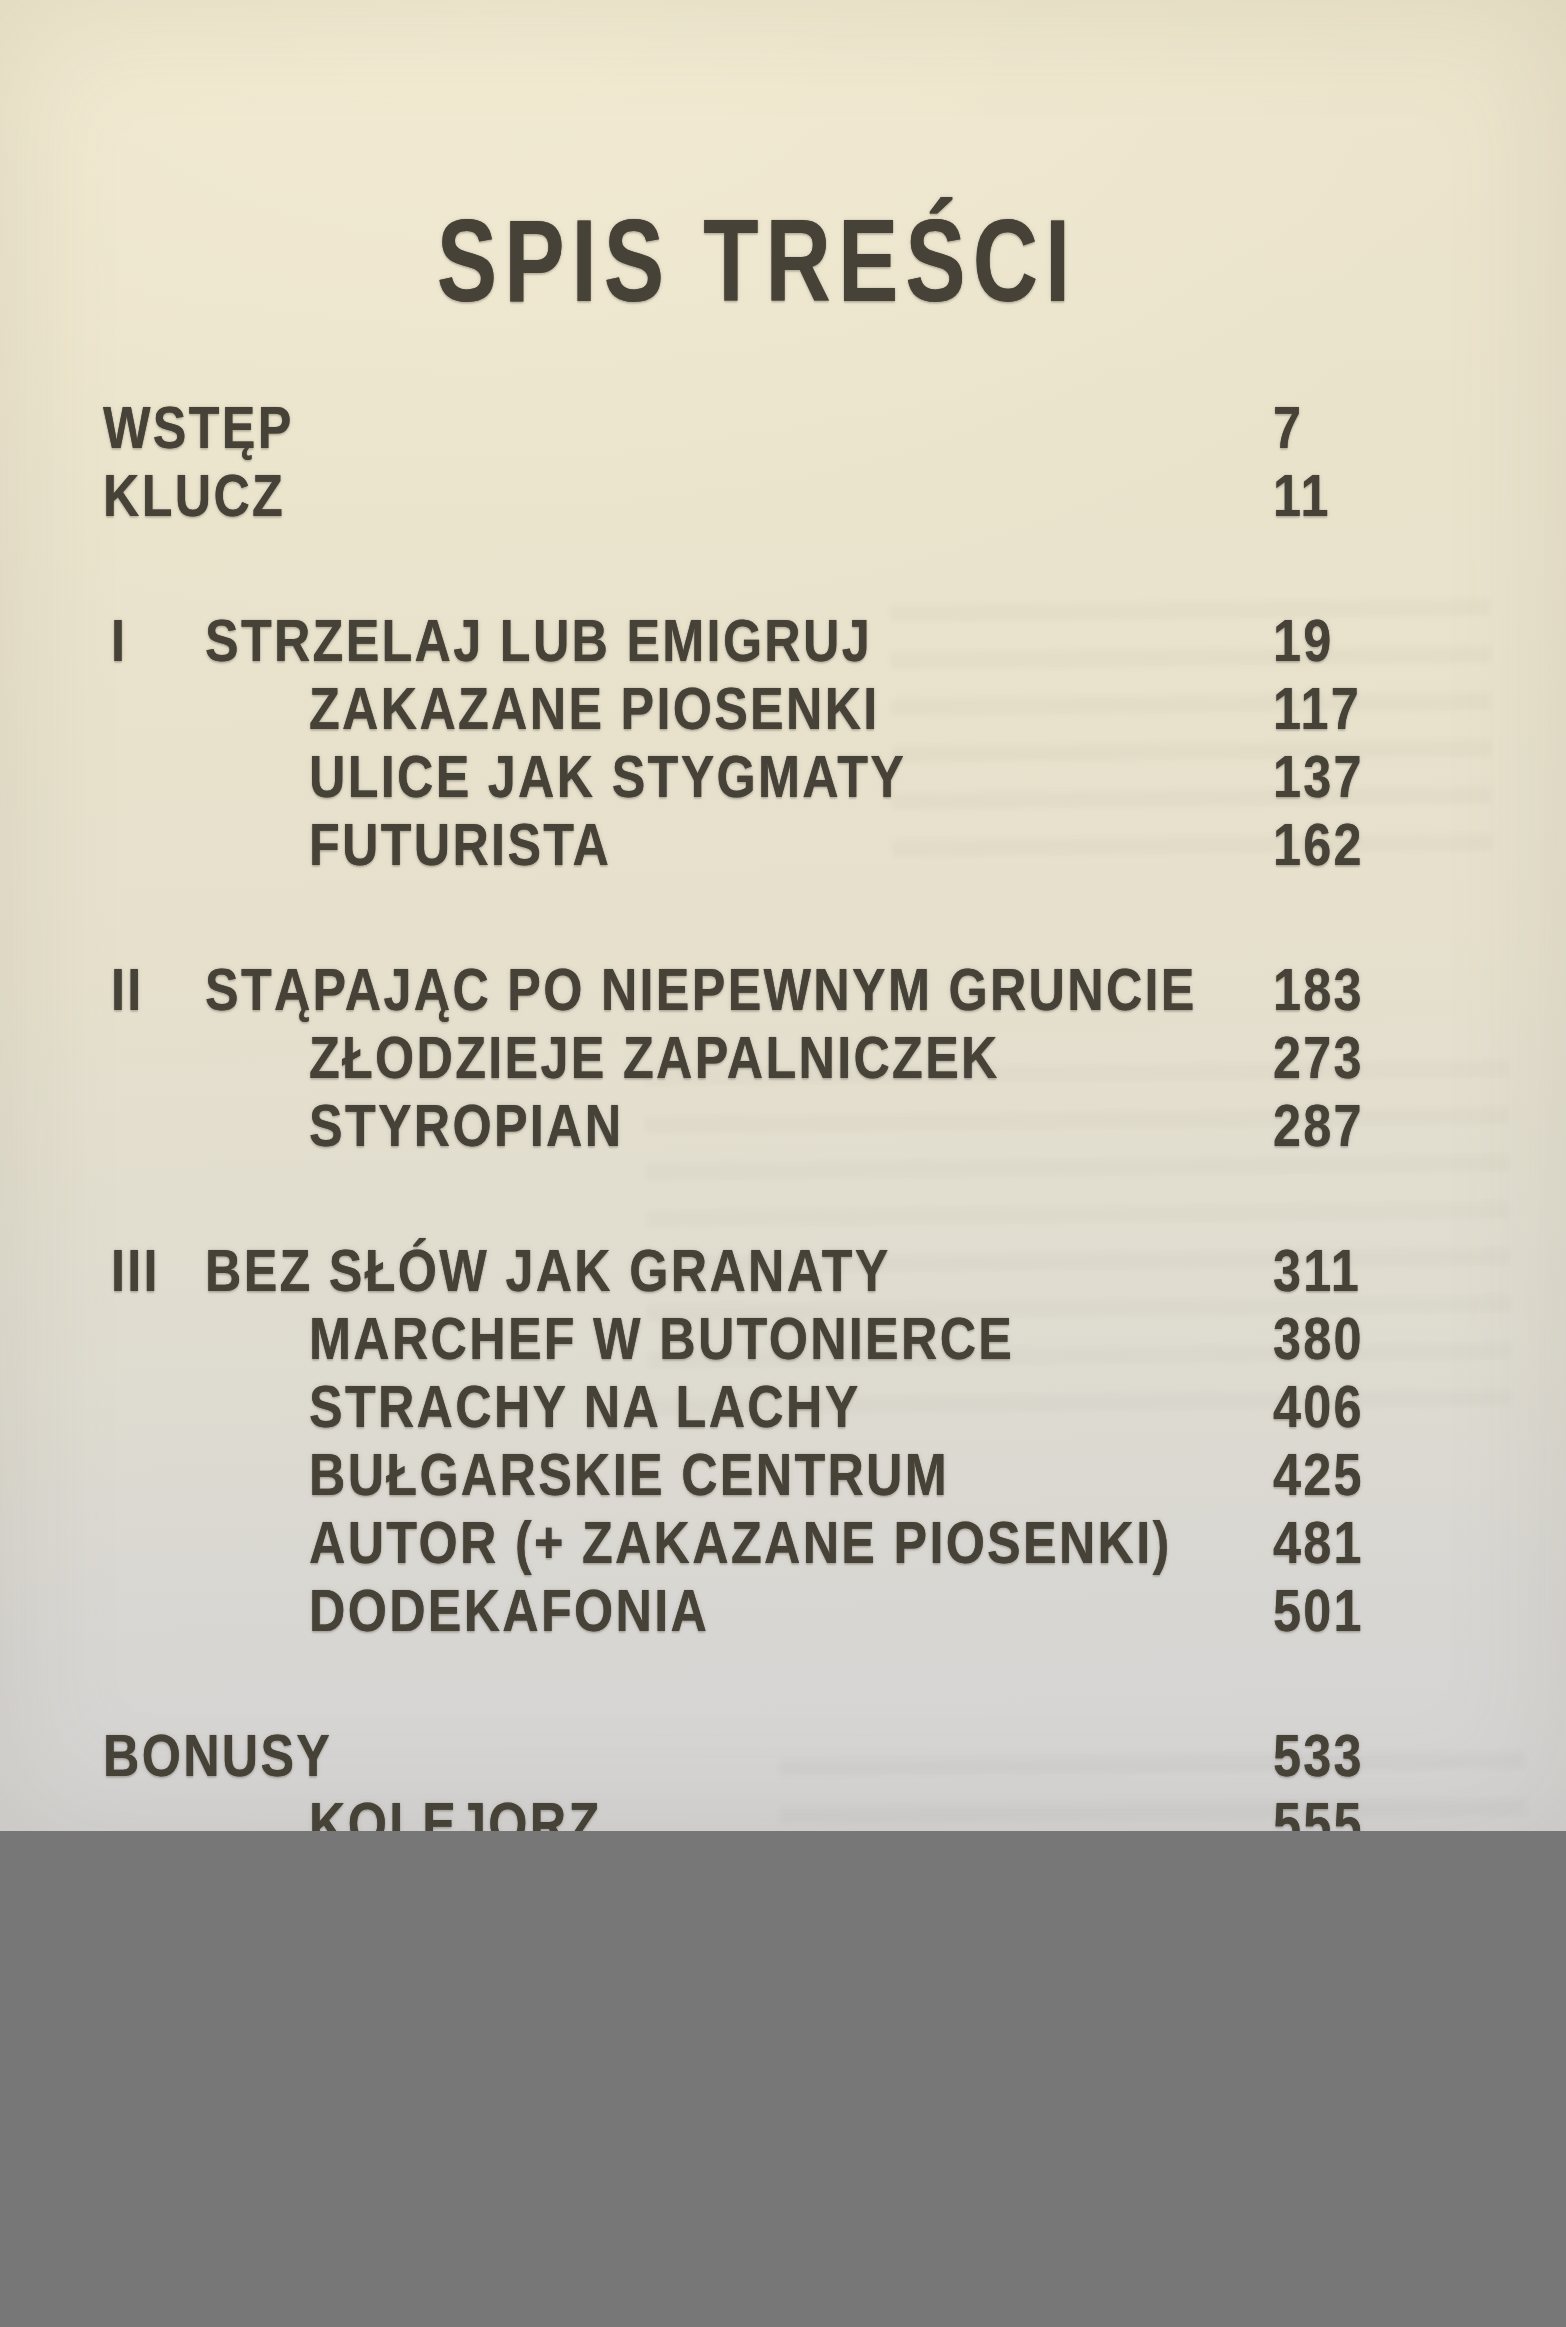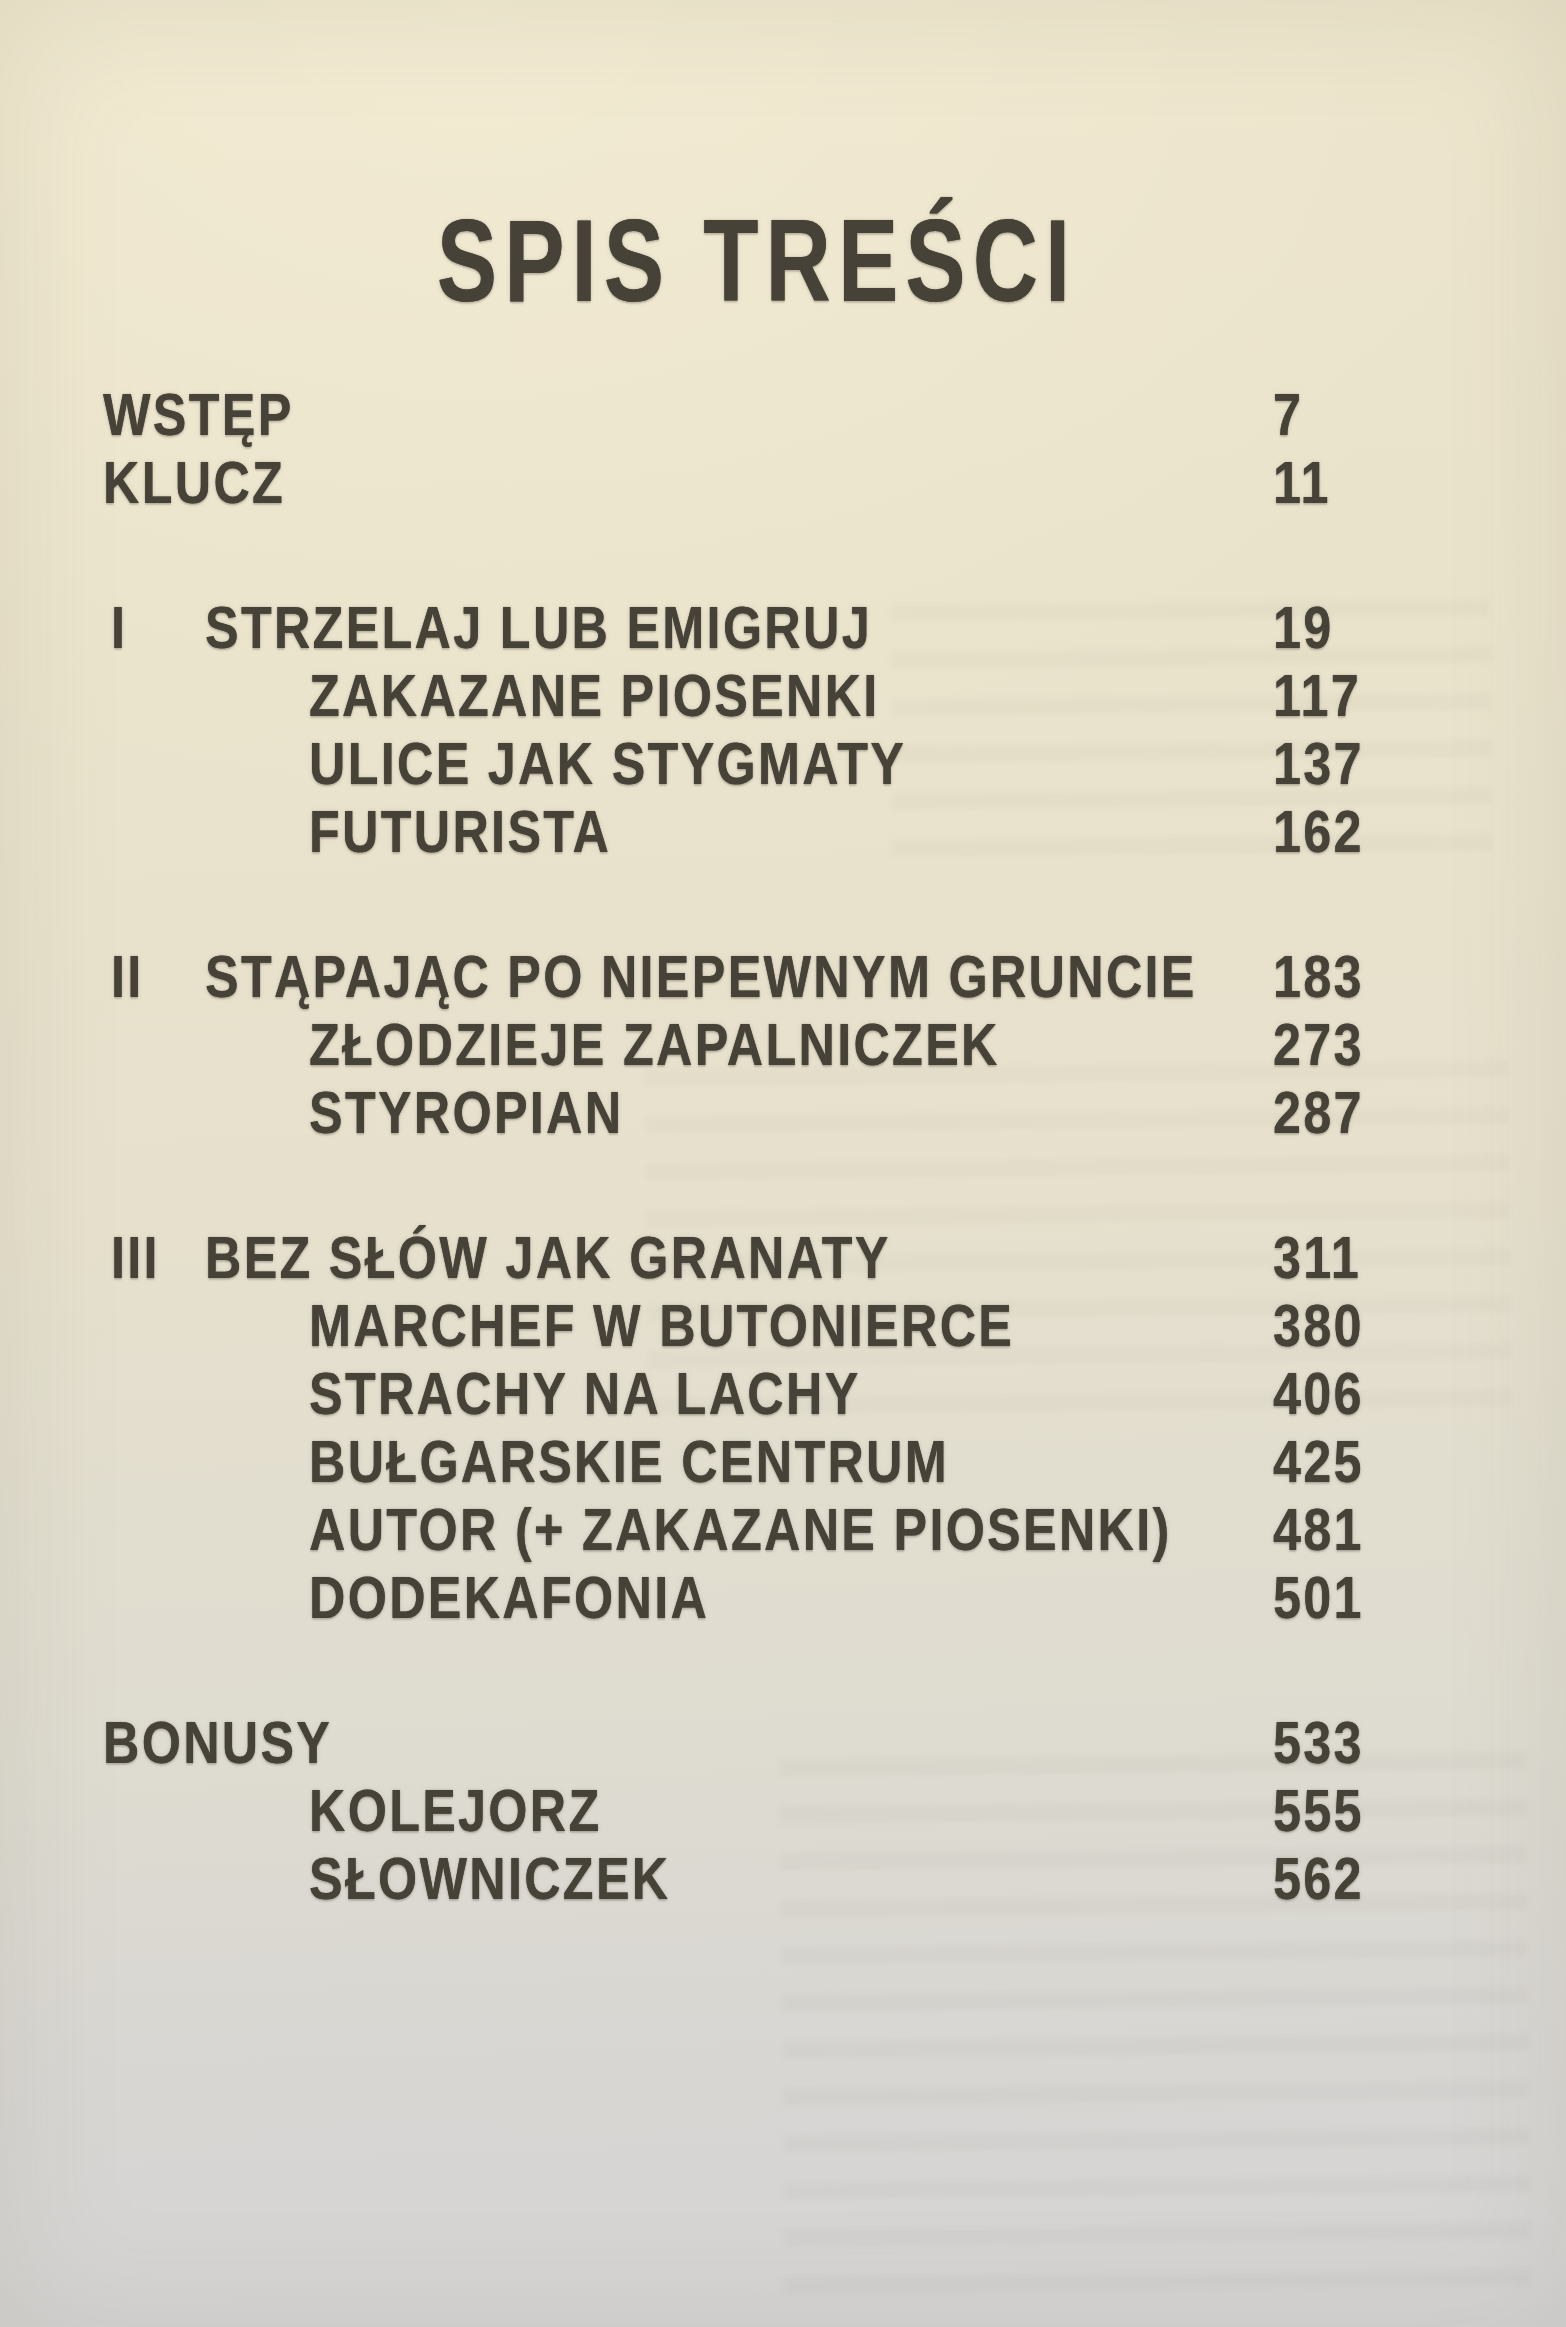--- a/index.html
+++ b/index.html
@@ -1,19 +1,19 @@
 <!DOCTYPE html>
 <html style="font-size:14.5px"><head>
 <meta charset="utf-8">
 <style>
   html, body { margin: 0; padding: 0; background: #777; }
   .page {
     position: relative;
     width: 1566px;
-    height: 2327px;
+    height: 1831px;
     overflow: hidden;
     background:
       radial-gradient(120% 60% at 30% 0%, rgba(255,248,224,0.35), rgba(255,248,224,0) 60%),
       linear-gradient(178deg,
         #ece4cb 0%,
         #eae3cc 28%,
         #e6e0cd 52%,
         #dfdcd0 72%,
         #d8d6d3 88%,
         #d5d4d4 100%);
@@ -48,21 +48,21 @@
   }
 
   .toc {
     position: absolute;
     top: 377px;
     left: 0;
     width: 100%;
   }
 
   .group { margin-top: 77px; }
-  .group:first-child { margin-top: 4px; }
+  .group:first-child { margin-top: 17px; }
 
   .row {
     position: relative;
     height: 68px;
     line-height: 68px;
   }
 
   .row .numeral,
   .row .label,
   .row .page-num {

